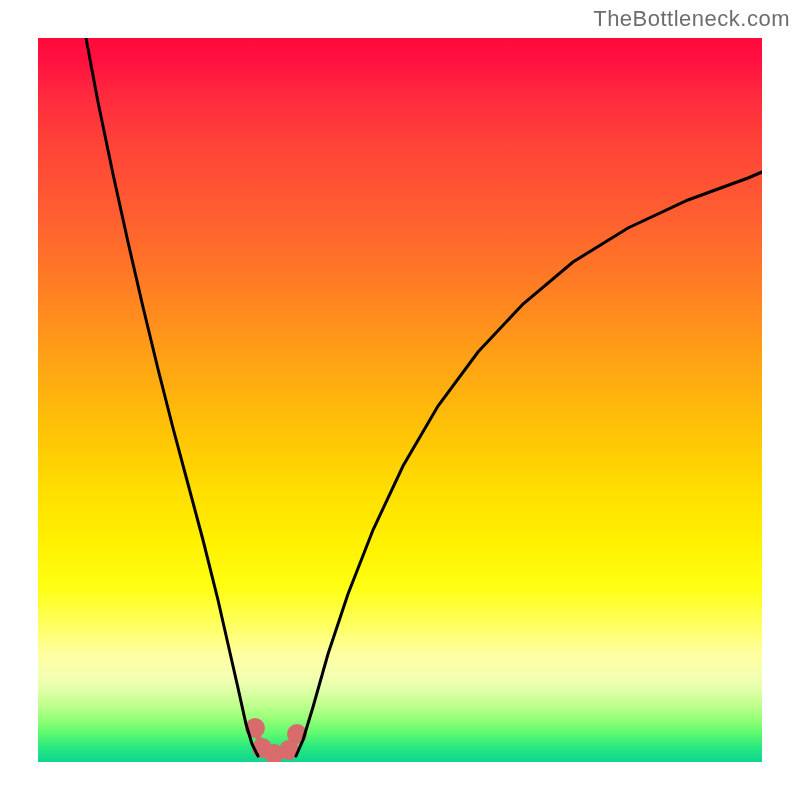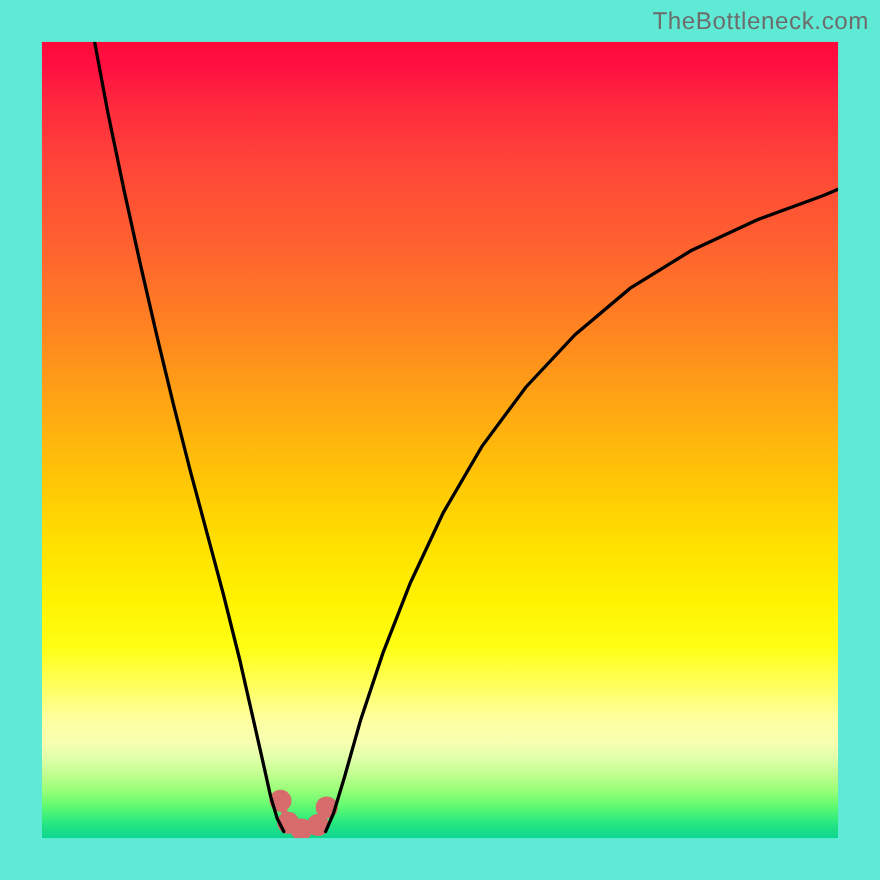--- a/index.html
+++ b/index.html
@@ -10,21 +10,21 @@
     background: #000;
     overflow: hidden;
     font-family: Arial, Helvetica, sans-serif;
   }
   .frame {
     position: absolute;
     left: 0;
     top: 0;
     width: 800px;
     height: 800px;
-    background: #5eead4;
+    background: #ffffff;
   }
   .plot {
     position: absolute;
     left: 38px;
     top: 38px;
     width: 724px;
     height: 724px;
     overflow: hidden;
   }
   .gradient {

